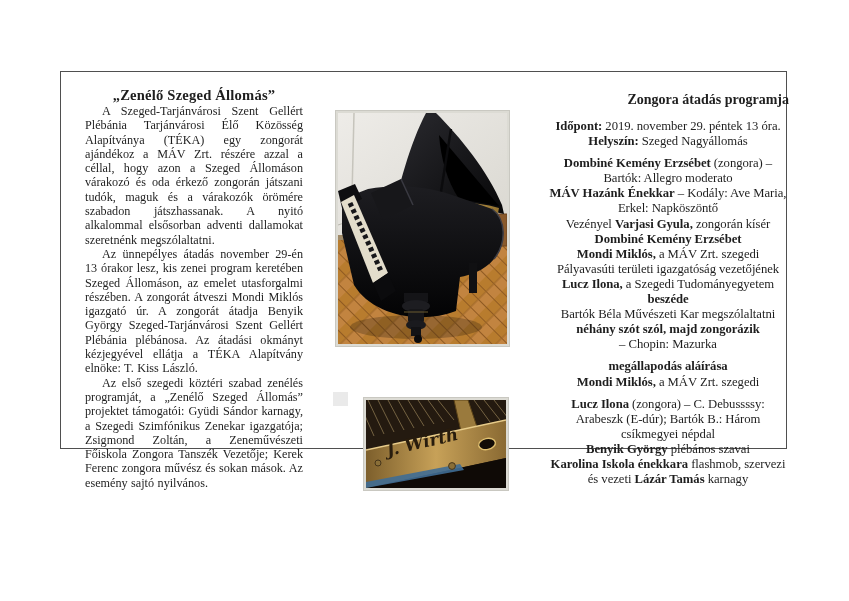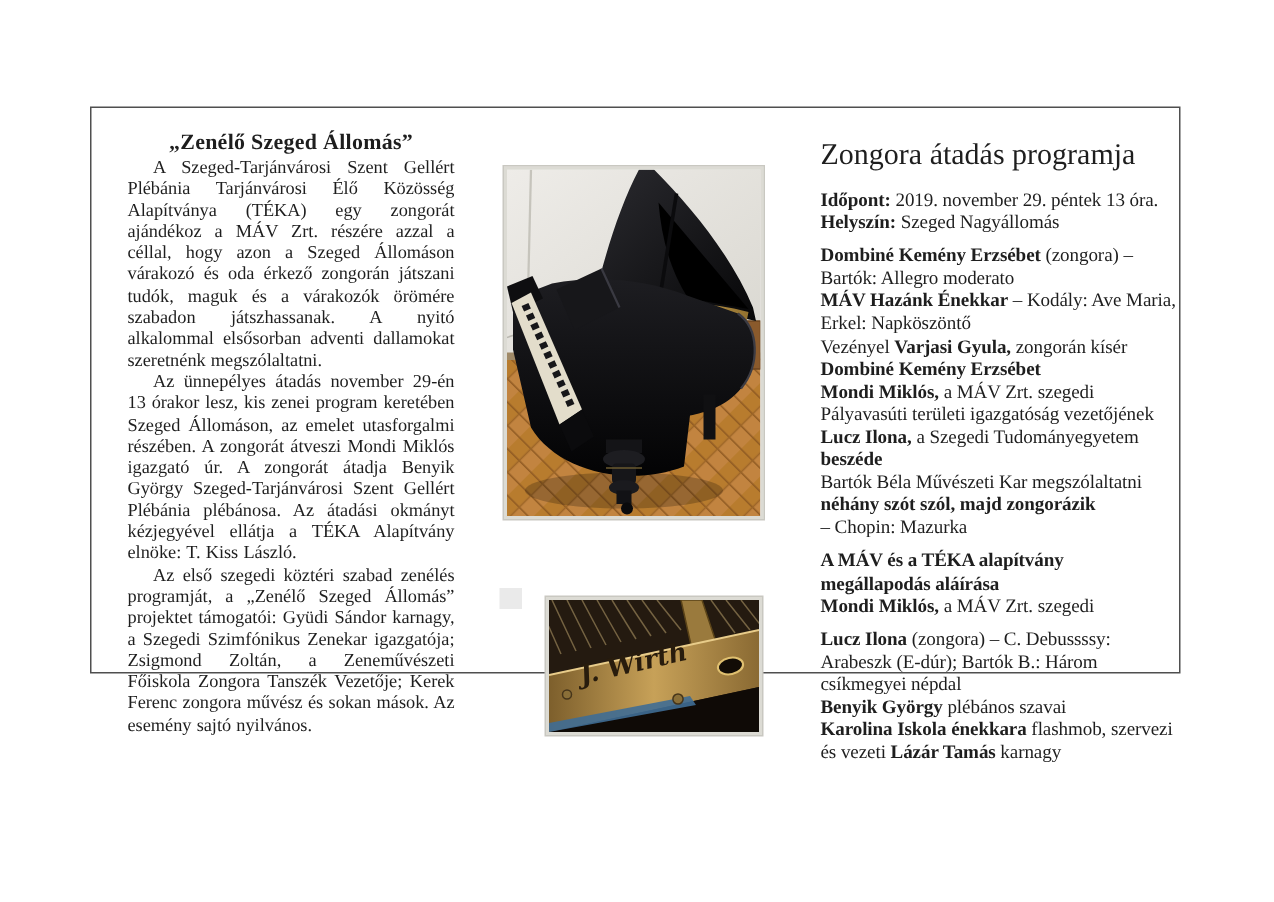--- a/index.html
+++ b/index.html
@@ -17,22 +17,22 @@
     margin:15px 0 0 0;font-size:14.6px;font-weight:bold;text-align:center;
     letter-spacing:.2px;
   }
   .lparas{margin-top:0;}
   .lpara{
     margin:0;font-size:12.2px;line-height:14.3px;text-align:justify;
     text-indent:17px;word-spacing:.4px;
   }
   
   .right-col{position:absolute;left:486px;top:0;width:242px;}
-  .rtitle{margin:20px 0 0 0;font-size:20px;font-weight:normal;text-align:left;}
-  .plines{margin-top:11px;}
+  .rtitle{margin:20px 0 0 0;font-size:14px;font-weight:bold;text-align:right;}
+  .plines{margin-top:11px;text-align:center;}
   .pline{height:15.1px;line-height:15.1px;font-size:12.7px;white-space:nowrap;letter-spacing:-.05px;}
   .pline.blank{height:7px;}
   .pline .b{font-weight:bold;}
   
   .photo{
     position:absolute;box-sizing:border-box;border:2px solid #dcdbd4;
     outline:1px solid #c9c8c1;background:#e9e8e4;overflow:hidden;
   }
   .main-photo{left:275px;top:39px;width:173px;height:235px;}
   .small-photo{left:303px;top:326px;width:144px;height:92px;}
@@ -174,21 +174,20 @@
         <div class="pline"><span>Vezényel </span><span class="b">Varjasi Gyula,</span><span> zongorán kísér</span></div>
         <div class="pline"><span class="b">Dombiné Kemény Erzsébet</span></div>
         <div class="pline"><span class="b">Mondi Miklós,</span><span> a MÁV Zrt. szegedi</span></div>
         <div class="pline"><span>Pályavasúti területi igazgatóság vezetőjének</span></div>
         <div class="pline"><span class="b">Lucz Ilona,</span><span> a Szegedi Tudományegyetem</span></div>
         <div class="pline"><span class="b">beszéde</span></div>
         <div class="pline"><span>Bartók Béla Művészeti Kar megszólaltatni</span></div>
         <div class="pline"><span class="b">néhány szót szól, majd zongorázik</span></div>
         <div class="pline"><span>– Chopin: Mazurka</span></div>
         <div class="pline blank"></div>
-        <div class="pline"><span class="b">A MÁV és a TÉKA alapítvány</span></div>
         <div class="pline"><span class="b">megállapodás aláírása</span></div>
         <div class="pline"><span class="b">Mondi Miklós,</span><span> a MÁV Zrt. szegedi</span></div>
         <div class="pline blank"></div>
         <div class="pline"><span class="b">Lucz Ilona</span><span> (zongora) – C. Debussssy:</span></div>
         <div class="pline"><span>Arabeszk (E-dúr); Bartók B.: Három</span></div>
         <div class="pline"><span>csíkmegyei népdal</span></div>
         <div class="pline"><span class="b">Benyik György</span><span> plébános szavai</span></div>
         <div class="pline"><span class="b">Karolina Iskola énekkara</span><span> flashmob, szervezi</span></div>
         <div class="pline"><span>és vezeti </span><span class="b">Lázár Tamás</span><span> karnagy</span></div>
       </div>

